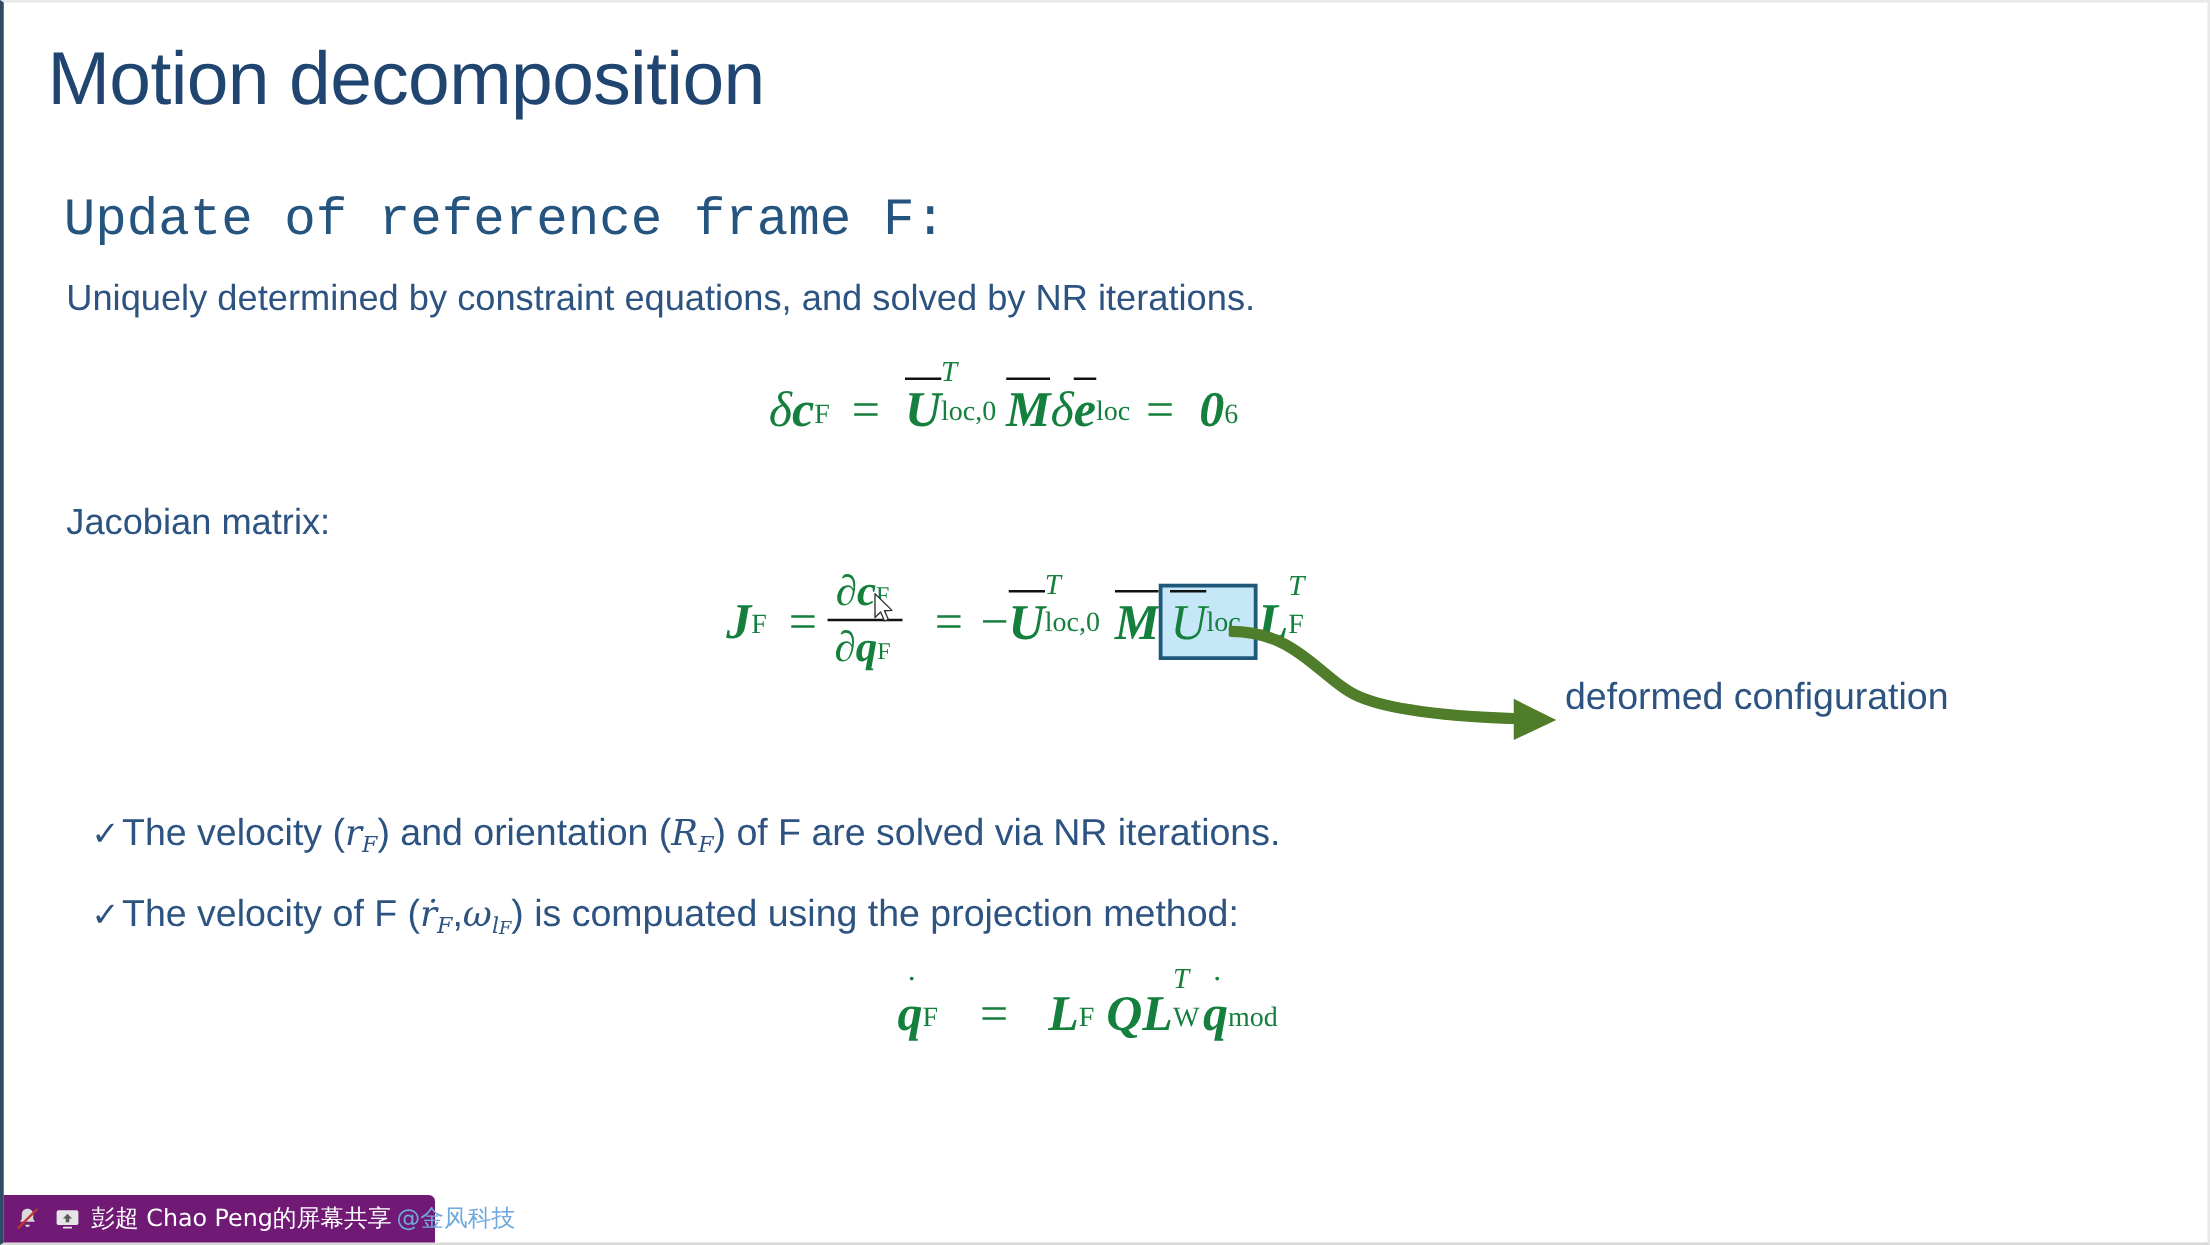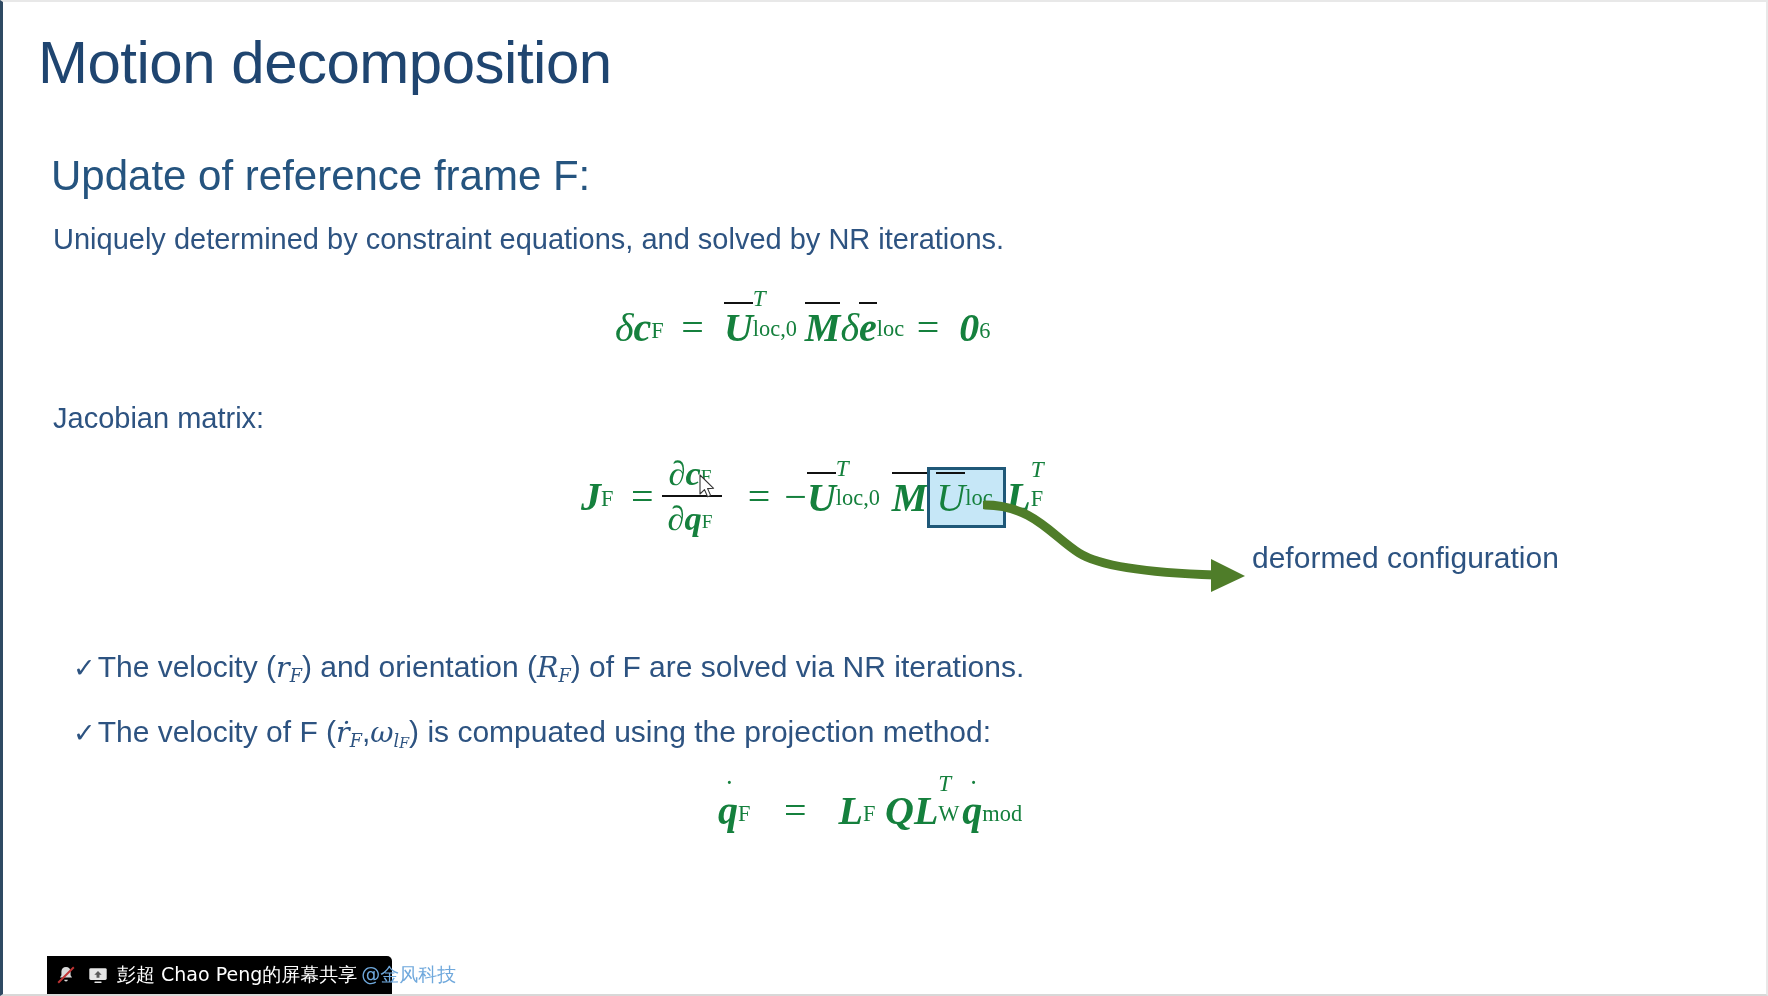--- a/index.html
+++ b/index.html
@@ -34,20 +34,21 @@
   }
 
   
   .section-heading {
     position: absolute;
     left: 48px; top: 148px;
     font-size: 42px;
     line-height: 52px;
     color: #25547f;
     white-space: nowrap;
+    font-family: Liberation Mono, monospace;
   }
 
   
   .body-line {
     position: absolute;
     left: 50px; top: 218px;
     font-size: 29px;
     line-height: 38px;
     color: #2d5381;
     white-space: nowrap;
@@ -217,27 +218,26 @@
     vertical-align: -0.42em;
     font-style: italic;
   }
 
   
   #taskbar {
     position: absolute;
     left: 0; bottom: 0;
     height: 38px;
     width: 345px;
-    background: #000000;
+    background: #701a75;
     border-top-right-radius: 5px;
     display: flex;
     align-items: center;
     padding-left: 6px;
     gap: 6px;
-    margin-left: 44px;
   }
   #taskbar .tb-icon {
     width: 26px; height: 26px;
     display: flex; align-items: center; justify-content: center;
     flex: 0 0 auto;
   }
   #taskbar .tb-text {
     font-size: 19px;
     color: #ffffff;
     white-space: nowrap;

